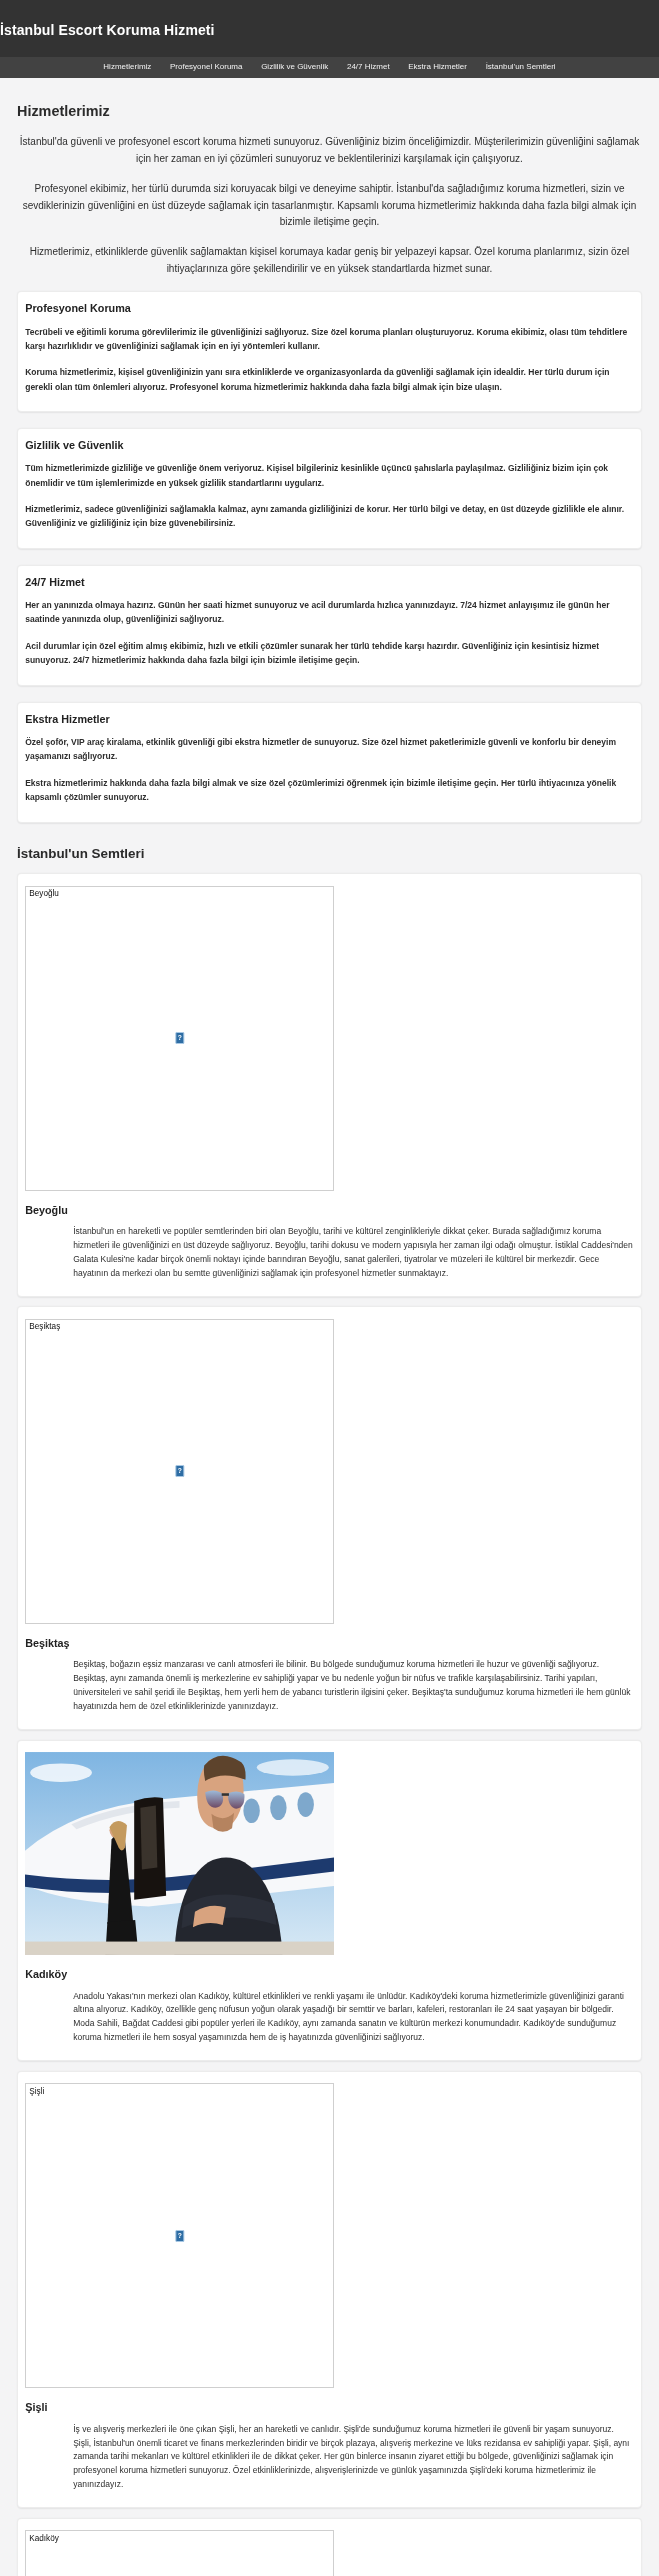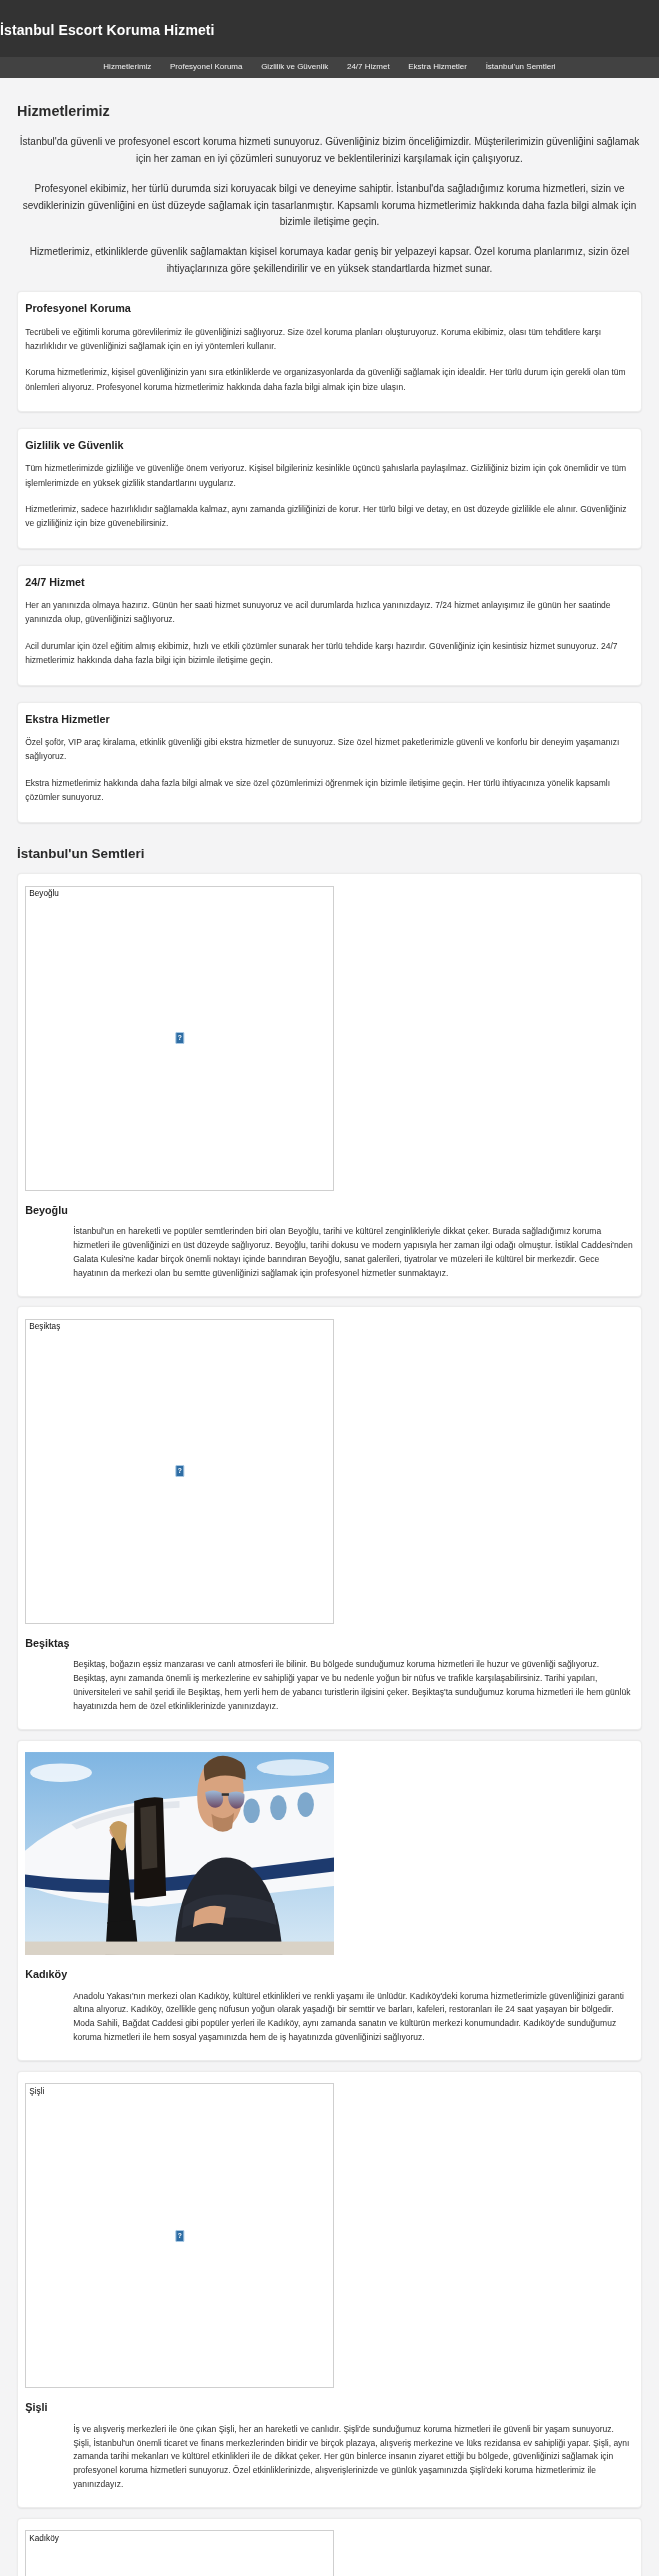--- a/index.html
+++ b/index.html
@@ -20,21 +20,21 @@
 
   h2.page-heading { font-size:14.4px; color:#2b2b2b; margin:0 0 15.5px; font-weight:bold; }
   h2.section-heading { font-size:13.4px; color:#2b2b2b; margin:23px 0 12.4px; font-weight:bold; }
 
   .intro p { font-size:10px; line-height:1.67; margin-bottom:13.4px; color:#2e2e2e;text-align:center; }
 
   .card { background:#fff; border-radius:4.6px; box-shadow:0 0.5px 1.5px rgba(0,0,0,.07); border:0.5px solid #ececec; }
 
   .service-card { padding:10.3px 7.2px 15.5px; margin-bottom:15.5px; }
   .service-card h3 { font-size:10.8px; margin-bottom:10.3px; color:#222; }
-  .service-card p { font-size:8.5px; line-height:1.67; margin-bottom:12.4px; }
+  .service-card p { font-size:8.5px; line-height:1.67; margin-bottom:12.4px;font-weight:bold; }
   .service-card p:last-child { margin-bottom:2.1px; }
 
   .district-card { padding:11.3px 7.2px 15.5px; margin-bottom:9.3px; }
   .district-card h3 { font-size:10.8px; margin:13.4px 0 0; color:#222; }
   .district-card p { font-size:8.5px; line-height:1.63; margin-top:9.3px;margin-left:48px; }
 
   
   .img-broken { position:relative; width:309px; height:305px; border:0.5px solid #cfcfcf; background:#fff; }
   .img-broken .alt-text { position:absolute; top:2.6px; left:3.1px; font-size:8.2px; color:#111; }
   .broken-glyph { position:absolute; top:50%; left:50%; transform:translate(-50%,-50%);
@@ -70,21 +70,21 @@
 
   <section class="card service-card">
     <h3>Profesyonel Koruma</h3>
     <p>Tecrübeli ve eğitimli koruma görevlilerimiz ile güvenliğinizi sağlıyoruz. Size özel koruma planları oluşturuyoruz. Koruma ekibimiz, olası tüm tehditlere karşı hazırlıklıdır ve güvenliğinizi sağlamak için en iyi yöntemleri kullanır.</p>
     <p>Koruma hizmetlerimiz, kişisel güvenliğinizin yanı sıra etkinliklerde ve organizasyonlarda da güvenliği sağlamak için idealdir. Her türlü durum için gerekli olan tüm önlemleri alıyoruz. Profesyonel koruma hizmetlerimiz hakkında daha fazla bilgi almak için bize ulaşın.</p>
   </section>
 
   <section class="card service-card">
     <h3>Gizlilik ve Güvenlik</h3>
     <p>Tüm hizmetlerimizde gizliliğe ve güvenliğe önem veriyoruz. Kişisel bilgileriniz kesinlikle üçüncü şahıslarla paylaşılmaz. Gizliliğiniz bizim için çok önemlidir ve tüm işlemlerimizde en yüksek gizlilik standartlarını uygularız.</p>
-    <p>Hizmetlerimiz, sadece hazırlıklıdır sağlamakla kalmaz, aynı zamanda gizliliğinizi de korur. Her türlü bilgi ve detay, en üst düzeyde gizlilikle ele alınır. Güvenliğiniz ve gizliliğiniz için bize güvenebilirsiniz.</p>
+    <p>Hizmetlerimiz, sadece güvenliğinizi sağlamakla kalmaz, aynı zamanda gizliliğinizi de korur. Her türlü bilgi ve detay, en üst düzeyde gizlilikle ele alınır. Güvenliğiniz ve gizliliğiniz için bize güvenebilirsiniz.</p>
   </section>
 
   <section class="card service-card">
     <h3>24/7 Hizmet</h3>
     <p>Her an yanınızda olmaya hazırız. Günün her saati hizmet sunuyoruz ve acil durumlarda hızlıca yanınızdayız. 7/24 hizmet anlayışımız ile günün her saatinde yanınızda olup, güvenliğinizi sağlıyoruz.</p>
     <p>Acil durumlar için özel eğitim almış ekibimiz, hızlı ve etkili çözümler sunarak her türlü tehdide karşı hazırdır. Güvenliğiniz için kesintisiz hizmet sunuyoruz. 24/7 hizmetlerimiz hakkında daha fazla bilgi için bizimle iletişime geçin.</p>
   </section>
 
   <section class="card service-card">
     <h3>Ekstra Hizmetler</h3>

